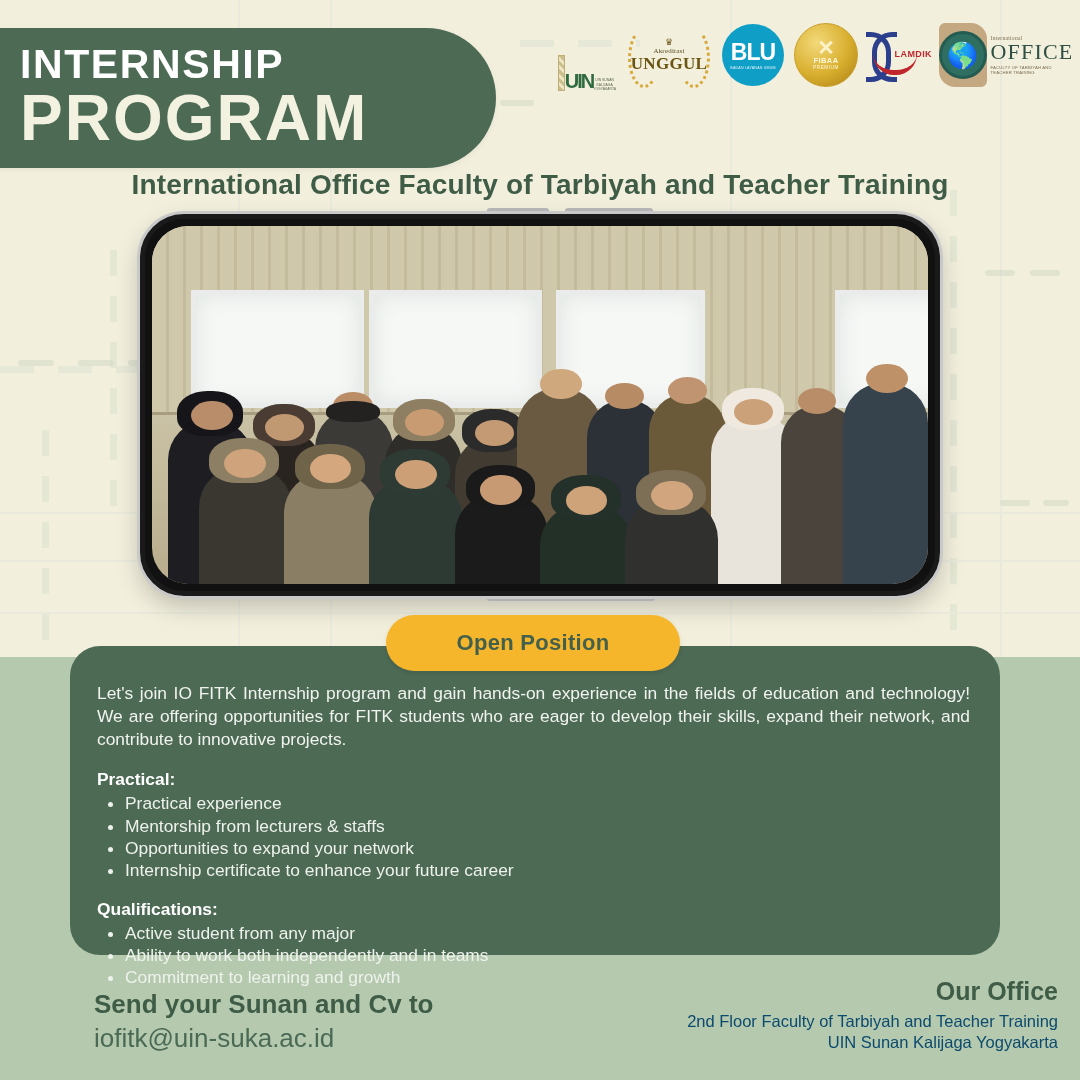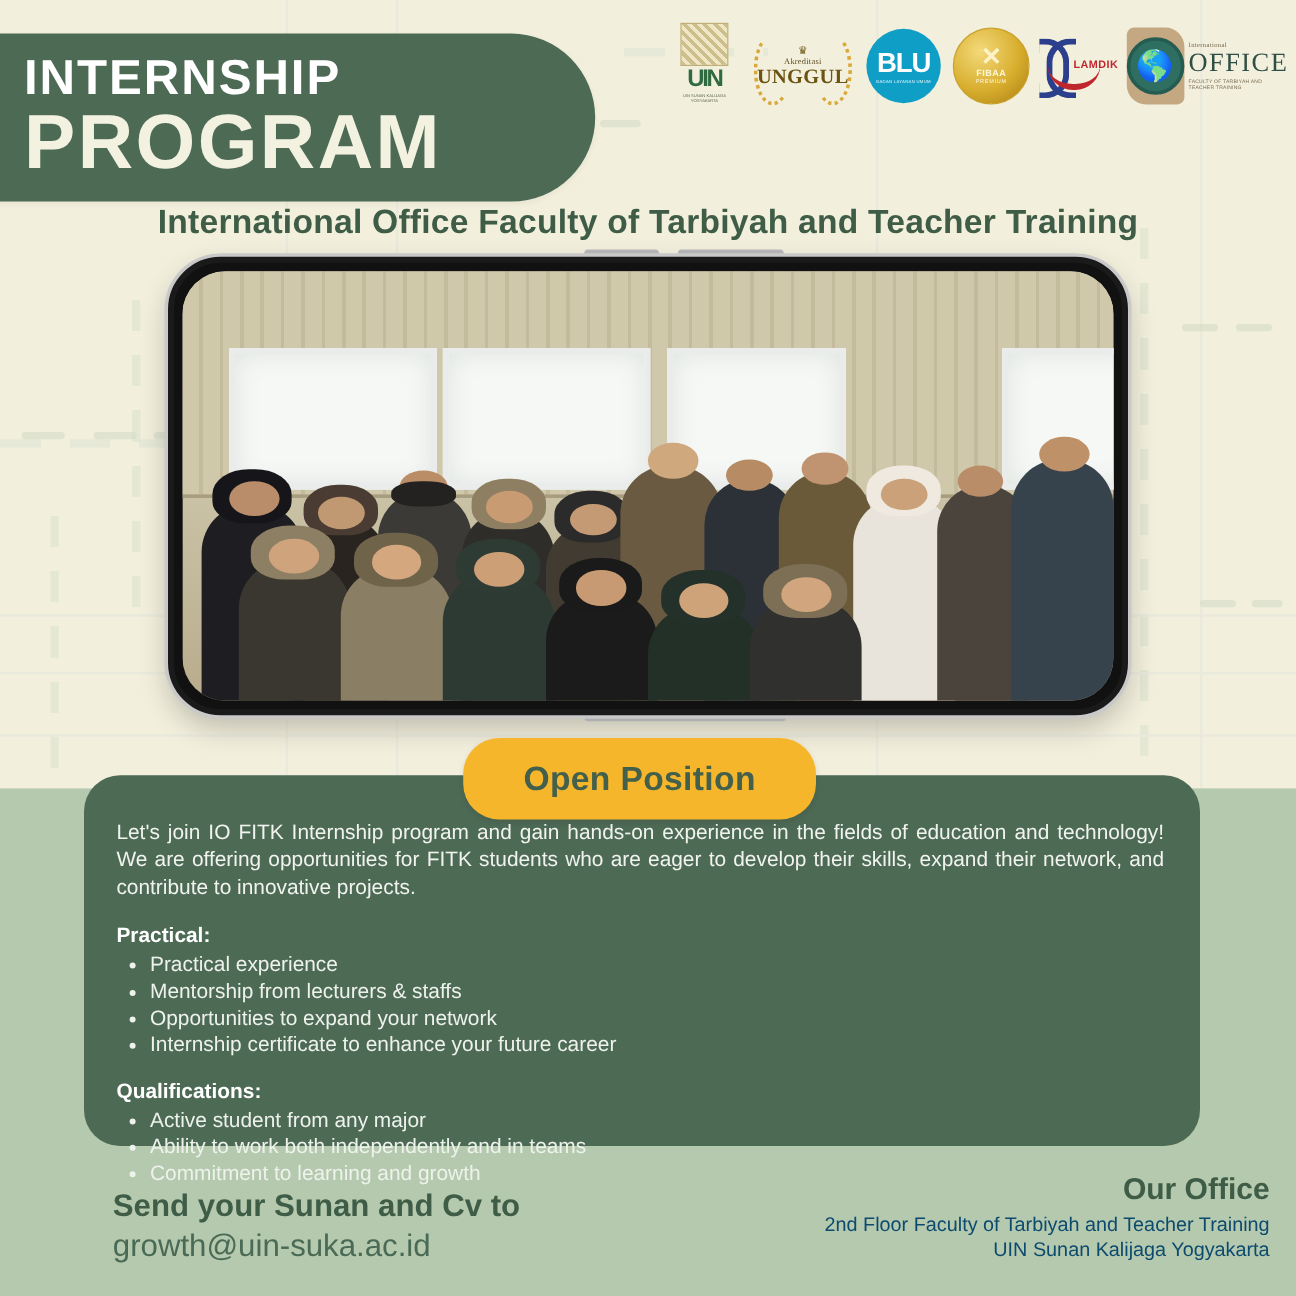--- a/index.html
+++ b/index.html
@@ -37,21 +37,21 @@
     line-height:1.02;margin-top:2px;font-family:"Liberation Sans",sans-serif;
   }
 
   
   .logo-strip{
     position:absolute;right:10px;top:18px;height:74px;
     display:flex;align-items:center;gap:10px;
   }
   .logo{position:relative;display:flex;align-items:center;justify-content:center;}
 
-  .logo-uin{width:58px;height:72px;display:flex;flex-direction:column;align-items:center;justify-content:flex-start;}
+  .logo-uin{width:58px;height:72px;display:flex;flex-direction:row;align-items:flex-end;justify-content:flex-start;}
   .uin-sq{width:38px;height:34px;background:
      repeating-linear-gradient(45deg,#cdbf8c 0 3px,#efe6c6 3px 6px);
      border:1px solid #bfae77;}
   .uin-mark{font-size:20px;color:#2f6b3f;font-weight:bold;letter-spacing:-2px;line-height:1;margin-top:1px;}
   .uin-cap{font-size:3.4px;color:#5c6a4a;text-align:center;line-height:1.25;width:54px;margin-top:2px;}
 
   .logo-unggul{width:86px;height:66px;position:relative;display:flex;align-items:center;justify-content:center;}
   .wreath-l,.wreath-r{position:absolute;top:6px;width:26px;height:54px;border:3px dotted #d8a93a;border-radius:50%;}
   .wreath-l{left:2px;border-right-color:transparent;border-top-color:transparent;}
   .wreath-r{right:2px;border-left-color:transparent;border-top-color:transparent;}
@@ -121,23 +121,23 @@
   .w3{left:52%;width:18%;}
   .w4{left:88%;width:14%;}
   .floorline{position:absolute;left:0;right:0;top:52%;height:3px;background:#a99d7f;}
   .crowd{position:absolute;left:0;right:0;bottom:0;height:74%;}
   .p{position:absolute;bottom:0;border-radius:40px 40px 0 0;}
   .head{position:absolute;border-radius:50%;}
   .veil{position:absolute;border-radius:46% 46% 40% 40%;}
 
   
   .open-pos{
-    position:absolute;left:386px;top:615px;width:294px;height:68px;
+    position:absolute;left:386px;top:615px;width:294px;height:56px;
     background:#f6b62b;border-radius:30px;display:flex;align-items:center;justify-content:center;
-    color:#43604c;font-size:28px;font-weight:bold;letter-spacing:.3px;
+    color:#43604c;font-size:22px;font-weight:bold;letter-spacing:.3px;
     box-shadow:0 2px 5px rgba(0,0,0,.10);z-index:6;
   }
 
   
   .band-light{position:absolute;left:0;top:657px;width:1080px;height:423px;background:#b4c9ae;}
   .card-dark{
     position:absolute;left:70px;top:646px;width:930px;height:309px;
     background:#4d6a55;border-radius:30px;box-sizing:border-box;padding:36px 30px 0 27px;
   }
   .intro{color:#f0f3ee;font-size:17.4px;line-height:1.33;text-align:justify;}
@@ -339,21 +339,21 @@
       <li>Active student from any major</li>
       <li>Ability to work both independently and in teams</li>
       <li>Commitment to learning and growth</li>
     </ul>
   </div>
 
   <div class="open-pos">Open Position</div>
 
   <div class="foot-left">
     <div class="foot-title">Send your Sunan and Cv to</div>
-    <div class="foot-mail">growth@uin-suka.ac.id</div>
+    <div class="foot-mail">iofitk@uin-suka.ac.id</div>
   </div>
 
   <div class="foot-right">
     <div class="foot-office">Our Office</div>
     <div class="foot-addr">2nd Floor Faculty of Tarbiyah and Teacher Training</div>
     <div class="foot-addr" style="margin-top:0;">UIN Sunan Kalijaga Yogyakarta</div>
   </div>
 
 </div>
 

